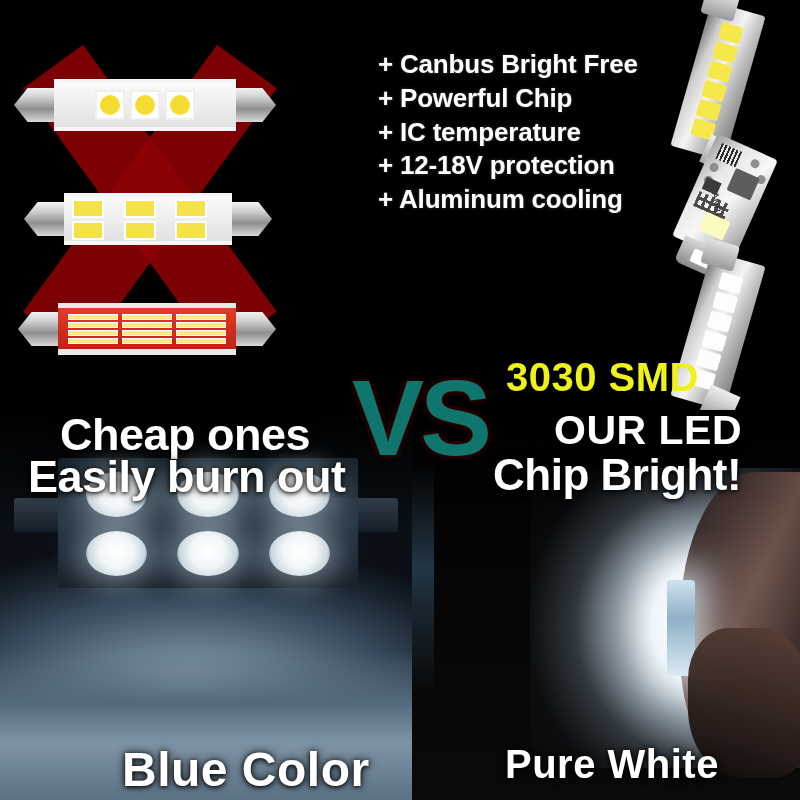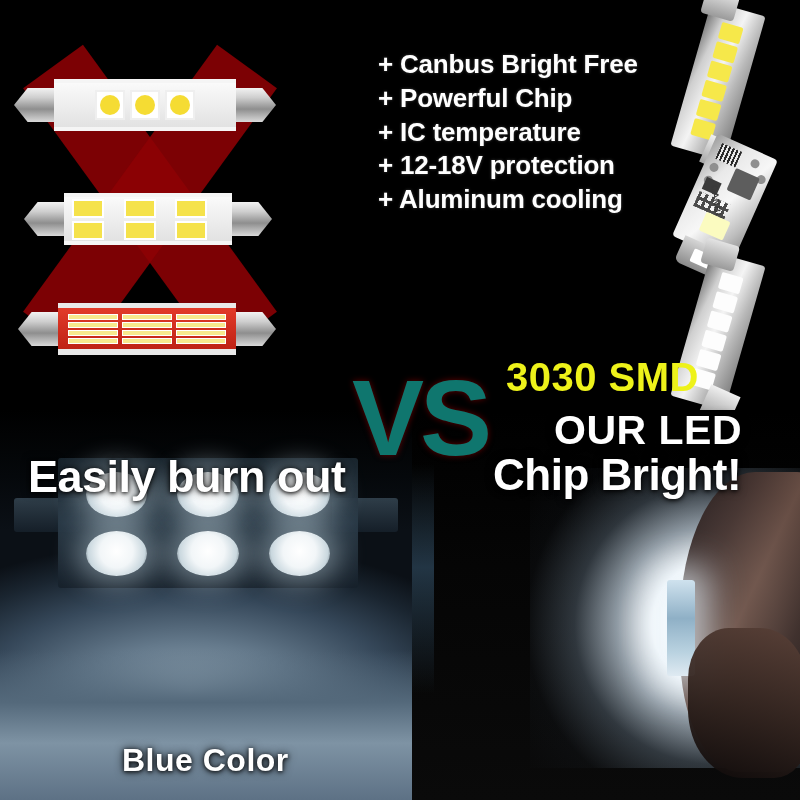--- a/index.html
+++ b/index.html
@@ -167,21 +167,21 @@
 
   
   .cap-txt{
     position:absolute;color:#fff;font-weight:bold;z-index:30;
     text-shadow:0 1px 4px rgba(0,0,0,.95), 0 0 10px rgba(0,0,0,.8);
   }
   #cheap1{left:60px;top:409px;font-size:45px;letter-spacing:-.5px;}
   #cheap2{left:28px;top:451px;font-size:45px;letter-spacing:-.5px;}
   #ourled{left:530px;top:407px;font-size:41px;letter-spacing:.5px;margin-left:24px;}
   #superbright{left:493px;top:450px;font-size:44px;letter-spacing:-.5px;}
-  #blue-color{left:122px;top:742px;font-size:32px;letter-spacing:.5px;text-align:center;}
+  #blue-color{left:122px;top:742px;font-size:48px;letter-spacing:.5px;text-align:center;}
   #pure-white{left:505px;top:742px;font-size:40px;letter-spacing:.5px;}
 </style>
 </head>
 <body>
 
 <div id="stage">
 
   <div id="top-panel">
 
     <div class="x-wrap">
@@ -328,18 +328,20 @@
     <div id="photo-right">
       <div class="pr-edge"></div>
       <div class="pr-glow"></div>
       <div class="pr-hand"></div>
       <div class="pr-bulb"></div>
       <div class="pr-hand2"></div>
     </div>
   </div>
 
   <div id="vs" class="cap-txt">VS</div>
+  <div id="cheap1" class="cap-txt">Cheap ones</div>
   <div id="cheap2" class="cap-txt">Easily burn out</div>
   <div id="ourled" class="cap-txt">OUR LED</div>
   <div id="superbright" class="cap-txt">Chip Bright!</div>
   <div id="blue-color" class="cap-txt">Blue Color</div>
+  <div id="pure-white" class="cap-txt">Pure White</div>
 
 </div>
 
 </body></html>

